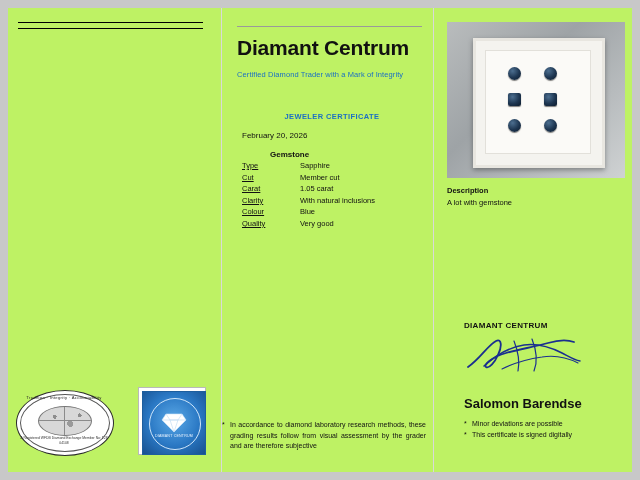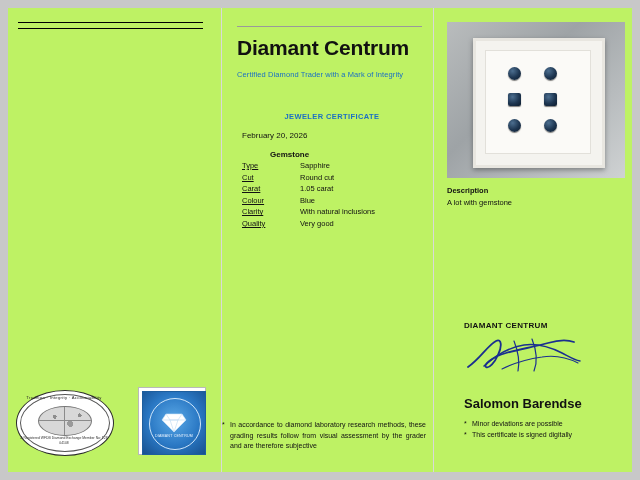--- a/index.html
+++ b/index.html
@@ -401,33 +401,33 @@
     <div class="cert-date">February 20, 2026</div>
     <div class="spec-title">Gemstone</div>
     <table class="spec-table">
       <tbody>
         <tr>
           <td class="k">Type</td>
           <td class="v">Sapphire</td>
         </tr>
         <tr>
           <td class="k">Cut</td>
-          <td class="v">Round cut</td>
+          <td class="v">Member cut</td>
         </tr>
         <tr>
           <td class="k">Carat</td>
           <td class="v">1.05 carat</td>
         </tr>
         <tr>
+          <td class="k">Clarity</td>
+          <td class="v">With natural inclusions</td>
+        </tr>
+        <tr>
           <td class="k">Colour</td>
           <td class="v">Blue</td>
-        </tr>
-        <tr>
-          <td class="k">Clarity</td>
-          <td class="v">With natural inclusions</td>
         </tr>
         <tr>
           <td class="k">Quality</td>
           <td class="v">Very good</td>
         </tr>
       </tbody>
     </table>
   </div>
 
   <div class="right-col">

